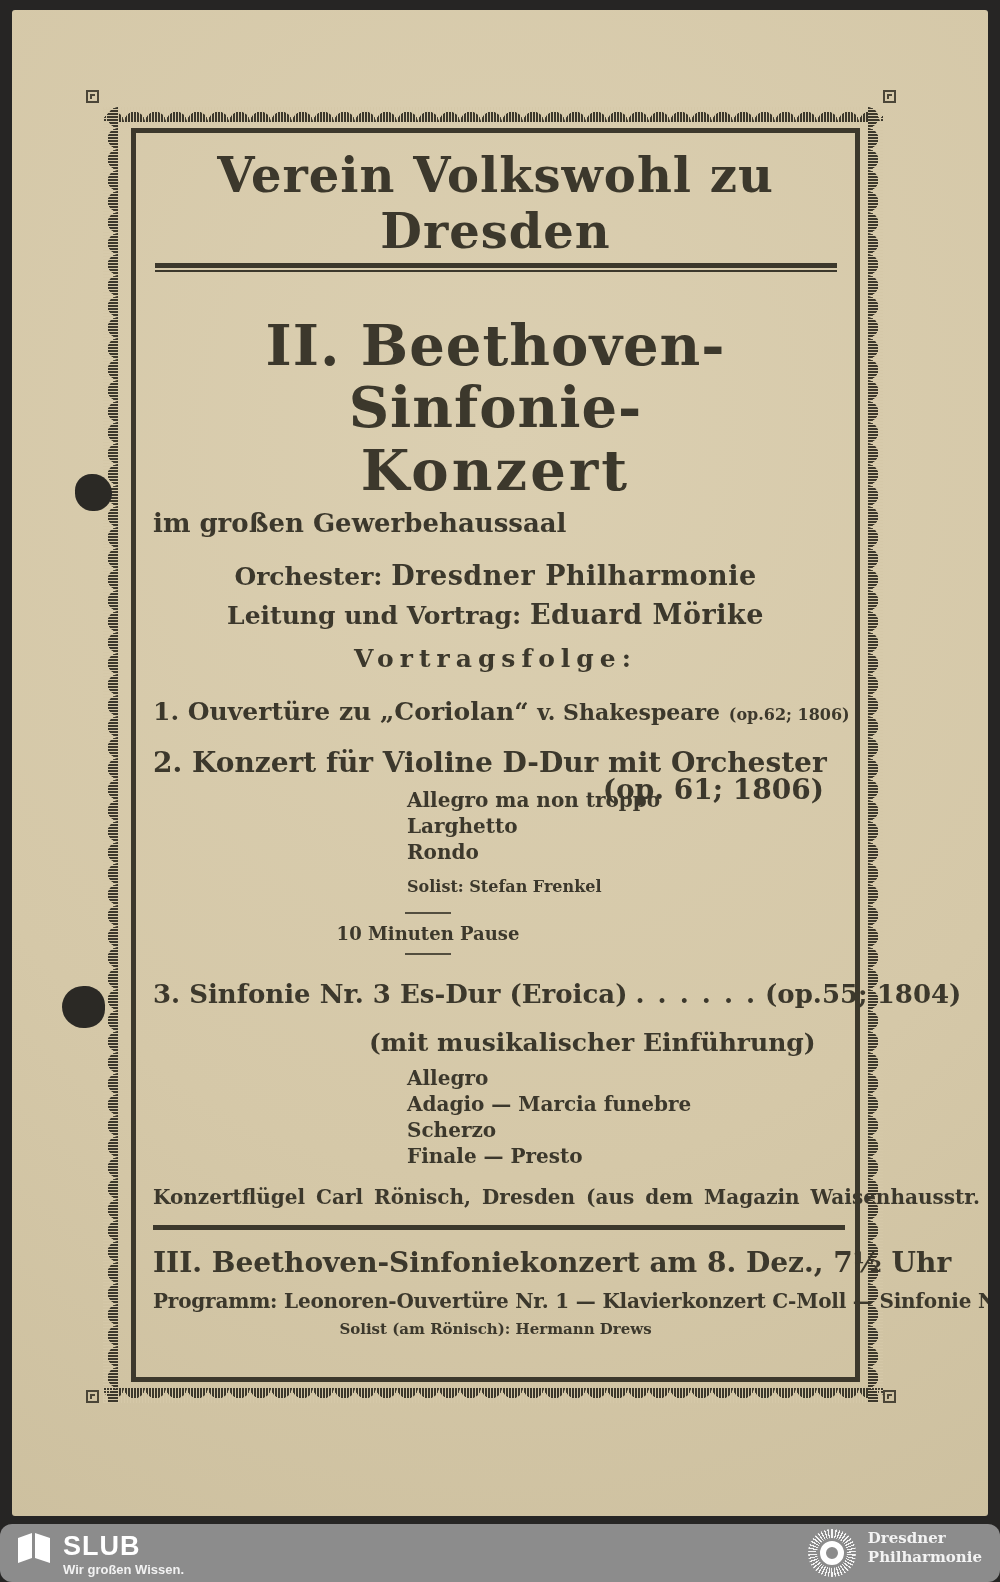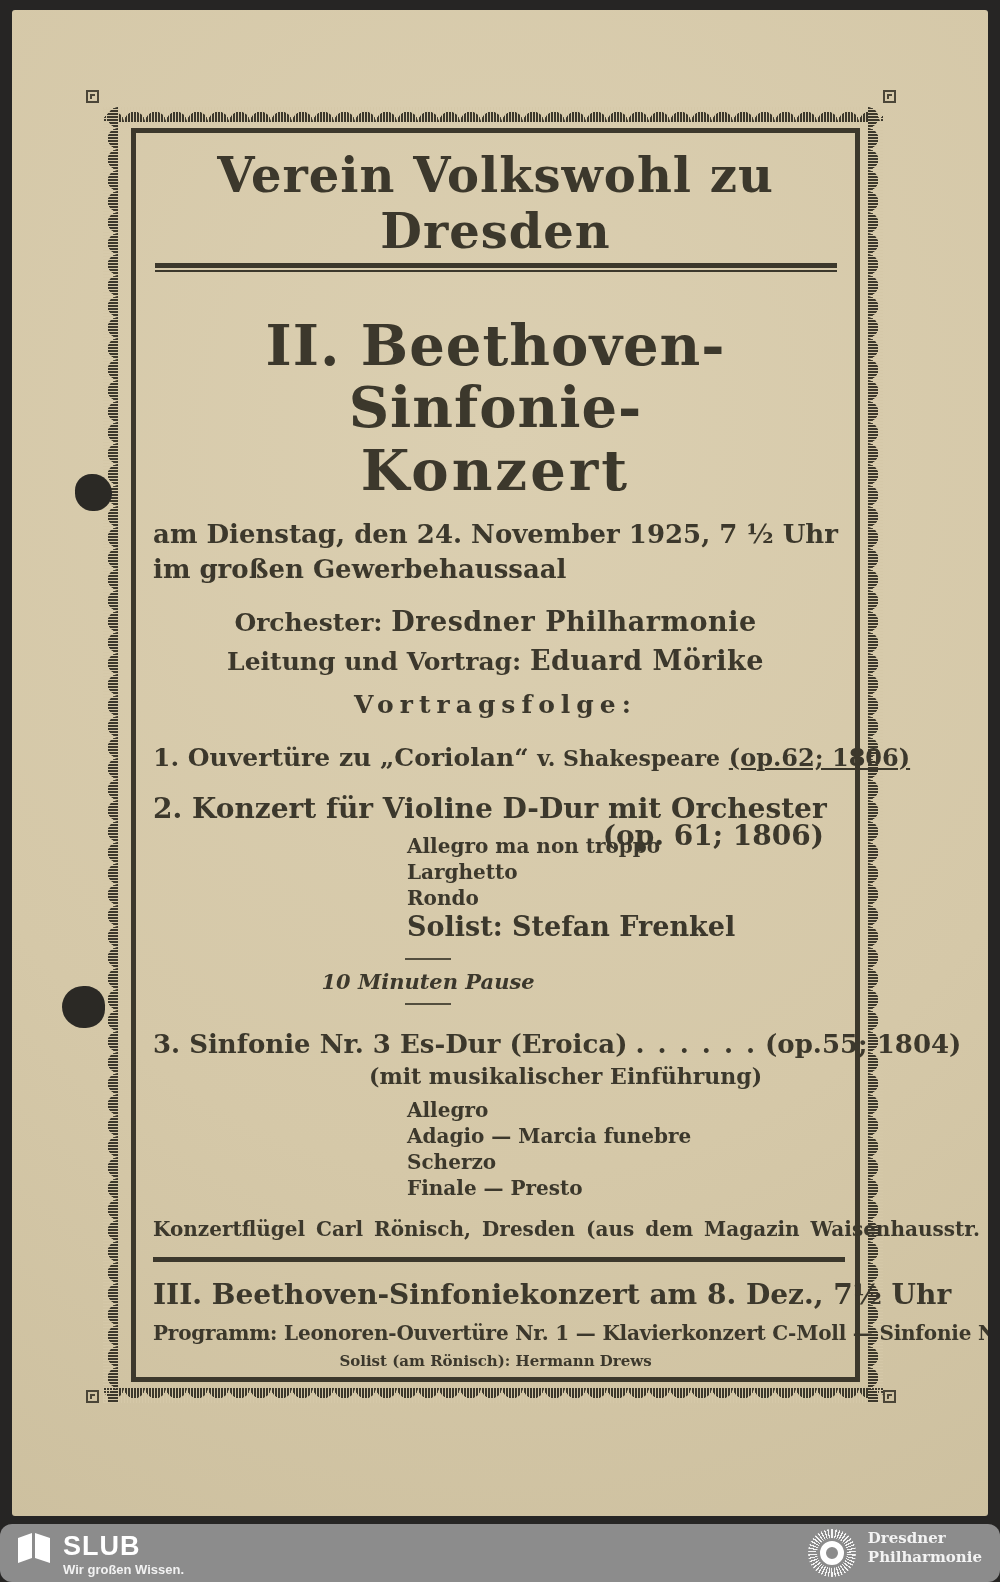--- a/index.html
+++ b/index.html
@@ -62,31 +62,31 @@
   .t-main1{margin-top:42px;text-align:center;font-size:56px;line-height:1.1;letter-spacing:1px;}
   .t-main2{text-align:center;font-size:56px;line-height:1.15;letter-spacing:3px;}
   .t-date{margin-top:16px;text-align:center;font-size:26px;}
   .t-venue{margin-top:5px;font-size:26px;}
   .t-orch{margin-top:22px;text-align:center;font-size:25px;}
   .t-leitung{margin-top:8px;text-align:center;font-size:25px;}
   .name-strong{font-size:27px;letter-spacing:.5px;}
   .t-folge{margin-top:14px;text-align:center;font-size:25px;letter-spacing:6px;}
   .prog1{margin-top:24px;font-size:25px;white-space:nowrap;}
   .prog1 .sub{font-size:22px;font-weight:bold;}
-  .prog1 .op{font-size:24px;text-decoration:underline;}
+  .prog1 .op{font-size:16px;}
   .prog2{margin-top:20px;font-size:28px;white-space:nowrap;}
   .mov-block{position:relative;margin-top:8px;padding-left:254px;font-size:20px;line-height:26px;}
   .op-float{position:absolute;right:14px;top:-10px;font-size:28px;}
-  .t-solist{padding-left:254px;font-size:27px;}
+  .t-solist{margin-top:12px;padding-left:254px;font-size:16px;}
   .pause-wrap{width:250px;margin-left:150px;margin-top:16px;text-align:center;}
   .mini-rule{width:46px;height:2px;background:var(--ink);margin:0 auto;opacity:.85;}
-  .t-pause{font-size:21px;margin:9px 0;font-style:italic;}
+  .t-pause{font-size:18px;margin:9px 0;}
   .prog3{margin-top:24px;font-size:26px;white-space:nowrap;display:flex;align-items:baseline;}
   .prog3 .dots{margin:0 8px;letter-spacing:2px;}
-  .t-note{margin-top:4px;padding-left:216px;font-size:22px;}
+  .t-note{margin-top:19px;padding-left:216px;font-size:25px;}
   .t-piano{margin-top:16px;text-align:center;font-size:20px;word-spacing:4px;white-space:nowrap;}
   .rule-single{width:692px;height:5px;background:var(--ink);margin:16px auto 0 auto;}
   .t-third{margin-top:16px;text-align:center;font-size:28px;white-space:nowrap;}
   .t-programm{margin-top:10px;text-align:center;font-size:20px;letter-spacing:-.2px;white-space:nowrap;}
   .t-solist2{margin-top:7px;text-align:center;font-size:15px;}
 
   
   .footer{position:absolute;left:0;right:0;bottom:0;height:58px;background:var(--bar);
       display:flex;align-items:center;justify-content:space-between;padding:0 14px 0 16px;
       font-family:"Liberation Sans", sans-serif;border-radius:12px;}
@@ -118,21 +118,20 @@
 
     <div class="inner-frame">
       <div class="frame-content">
 
         <div class="t-assoc">Verein Volkswohl zu Dresden</div>
         <div class="rule-double"></div>
 
         <div class="t-main1">II. Beethoven-Sinfonie-</div>
         <div class="t-main2">Konzert</div>
 
-        <div class="t-date">am Dienstag, den 24. November 1925, 7 ½ Uhr</div>
         <div class="t-venue">im großen Gewerbehaussaal</div>
 
         <div class="t-orch">
           <span>Orchester:</span>
           <span class="name-strong">Dresdner Philharmonie</span>
         </div>
         <div class="t-leitung">
           <span>Leitung und Vortrag:</span>
           <span class="name-strong">Eduard Mörike</span>
         </div>

